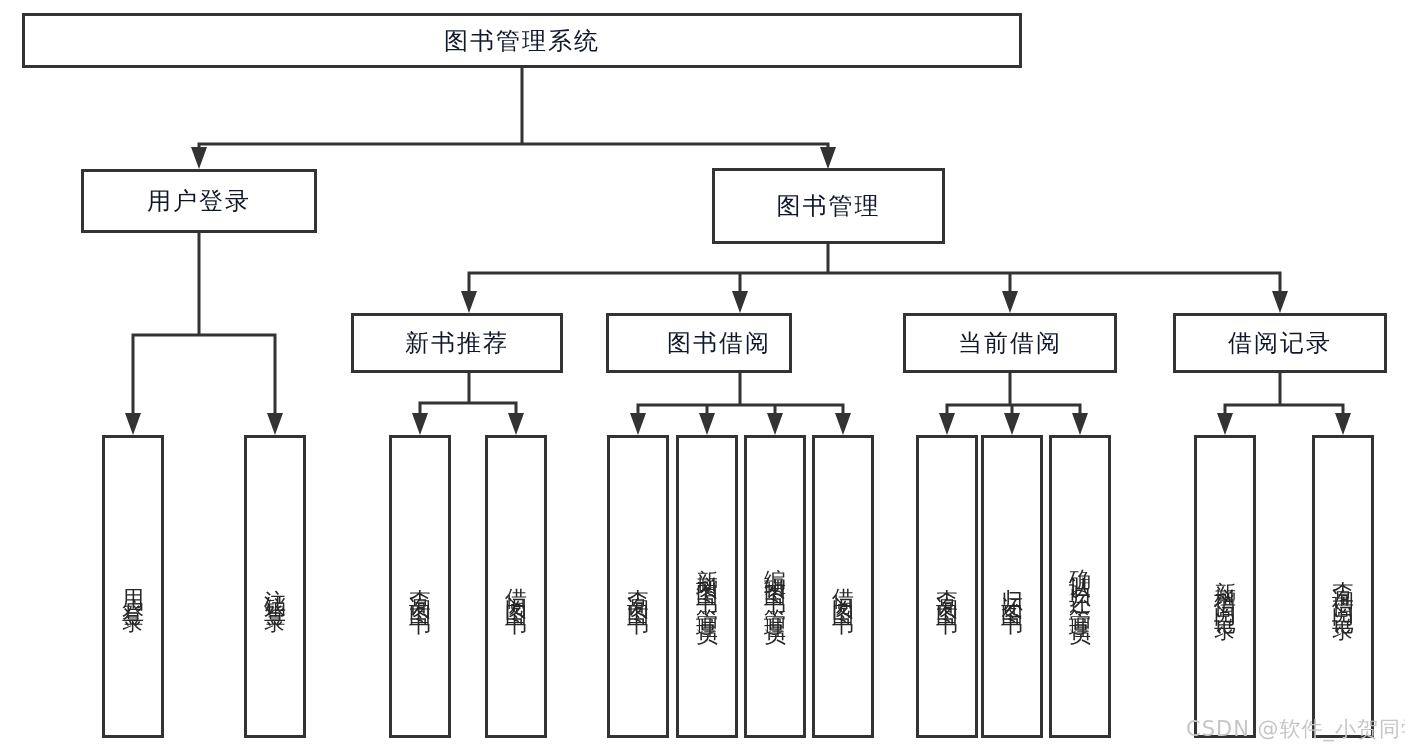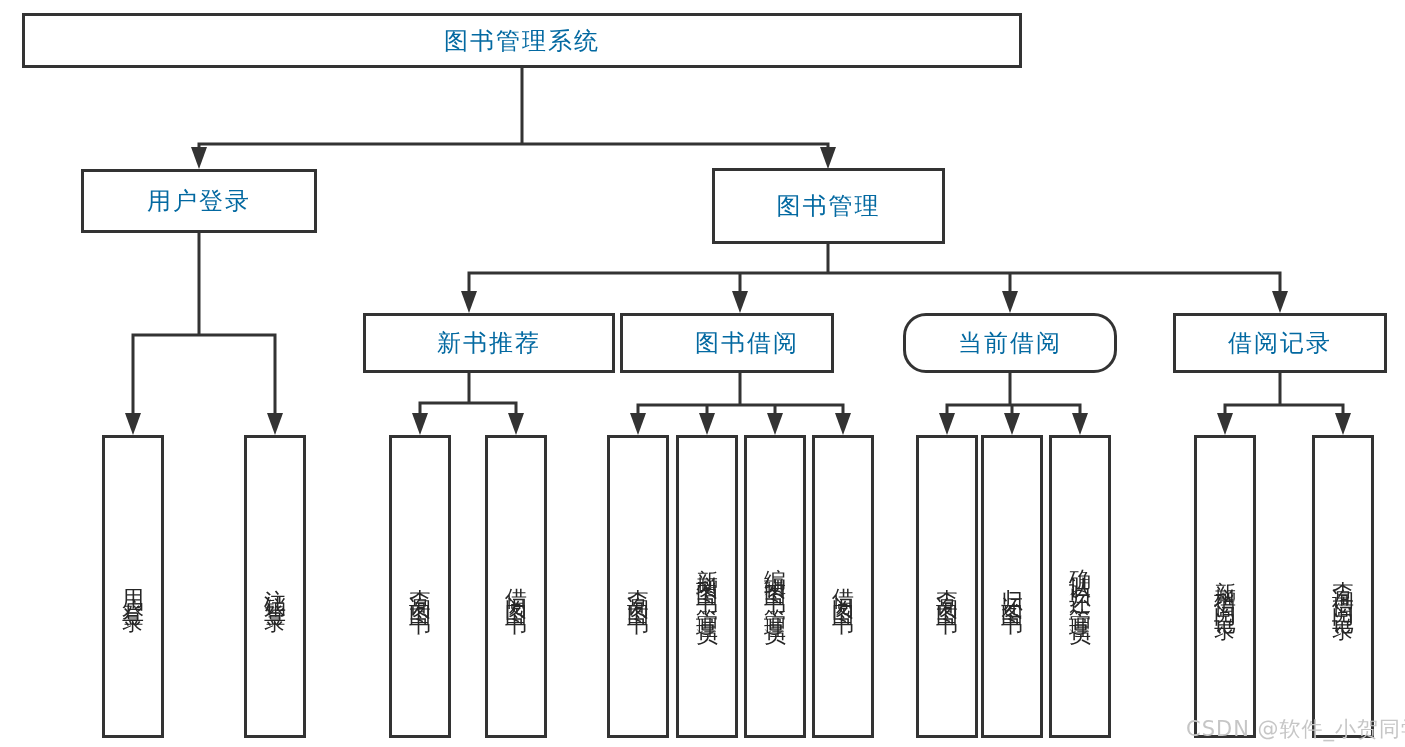--- a/index.html
+++ b/index.html
@@ -22,21 +22,21 @@
     z-index: 1;
   }
   .node {
     position: absolute;
     box-sizing: border-box;
     border: 3px solid #333333;
     background: #ffffff;
     display: flex;
     align-items: center;
     justify-content: center;
-    color: #0369a1;
+    color: #0f172a;
     font-size: 24px;
     letter-spacing: 2px;
     z-index: 2;
     white-space: nowrap;
   }
   .leaf {
     position: absolute;
     box-sizing: border-box;
     border: 3px solid #333333;
     background: #ffffff;
@@ -54,23 +54,23 @@
     color: #262626;
     font-size: 22px;
     letter-spacing: 8px;
     line-height: 1;
     white-space: nowrap;
   }
   
   #n-root        { left: 22px;   top: 13px;  width: 1000px; height: 55px; }
   #n-user-login  { left: 81px;   top: 169px; width: 236px;  height: 64px; }
   #n-book-mgmt   { left: 712px;  top: 168px; width: 233px;  height: 76px; }
-  #n-newbooks    { left: 363px;  top: 313px; width: 252px;  height: 60px; }
-  #n-borrow      { left: 620px;  top: 313px; width: 214px;  height: 60px; padding-left: 40px; }
-  #n-current     { left: 903px;  top: 313px; width: 214px;  height: 60px; border-radius: 23px; }
+  #n-newbooks    { left: 351px;  top: 313px; width: 212px;  height: 60px; }
+  #n-borrow      { left: 606px;  top: 313px; width: 186px;  height: 60px; padding-left: 40px; }
+  #n-current     { left: 903px;  top: 313px; width: 214px;  height: 60px; }
   #n-records     { left: 1173px; top: 313px; width: 214px;  height: 60px; }
   #lf-g1-0 { left: 102px;  }
   #lf-g1-1 { left: 244px;  }
   #lf-g2-0 { left: 389px;  }
   #lf-g2-1 { left: 485px;  }
   #lf-g3-0 { left: 607px;  }
   #lf-g3-1 { left: 676px;  }
   #lf-g3-2 { left: 744px;  }
   #lf-g3-3 { left: 812px;  }
   #lf-g4-0 { left: 916px;  }

